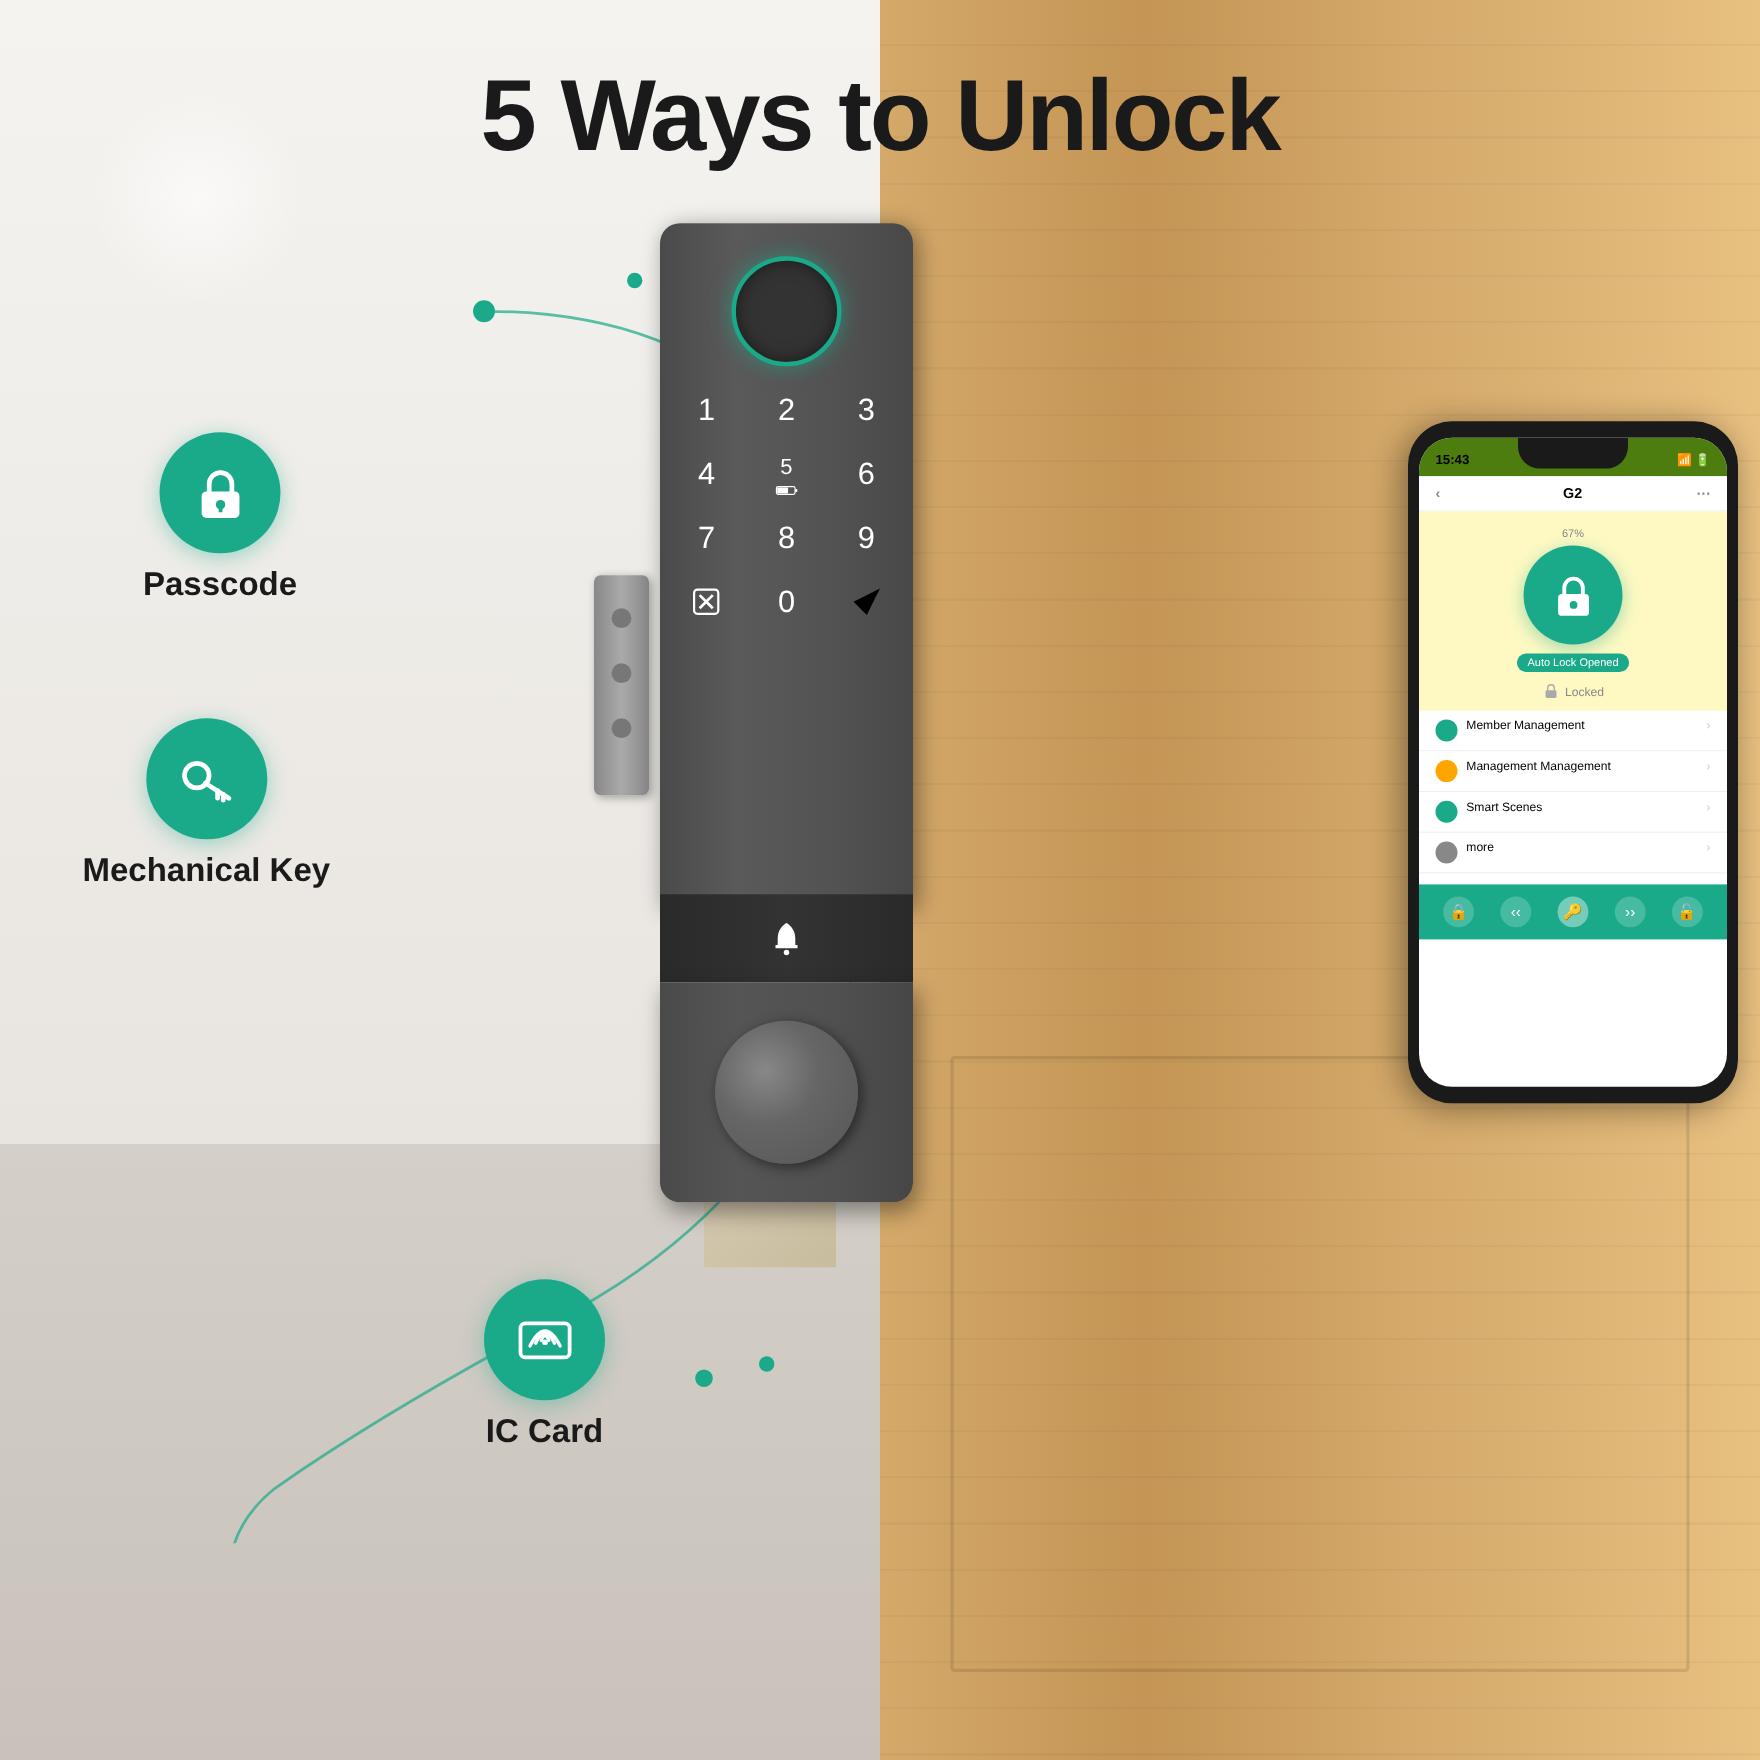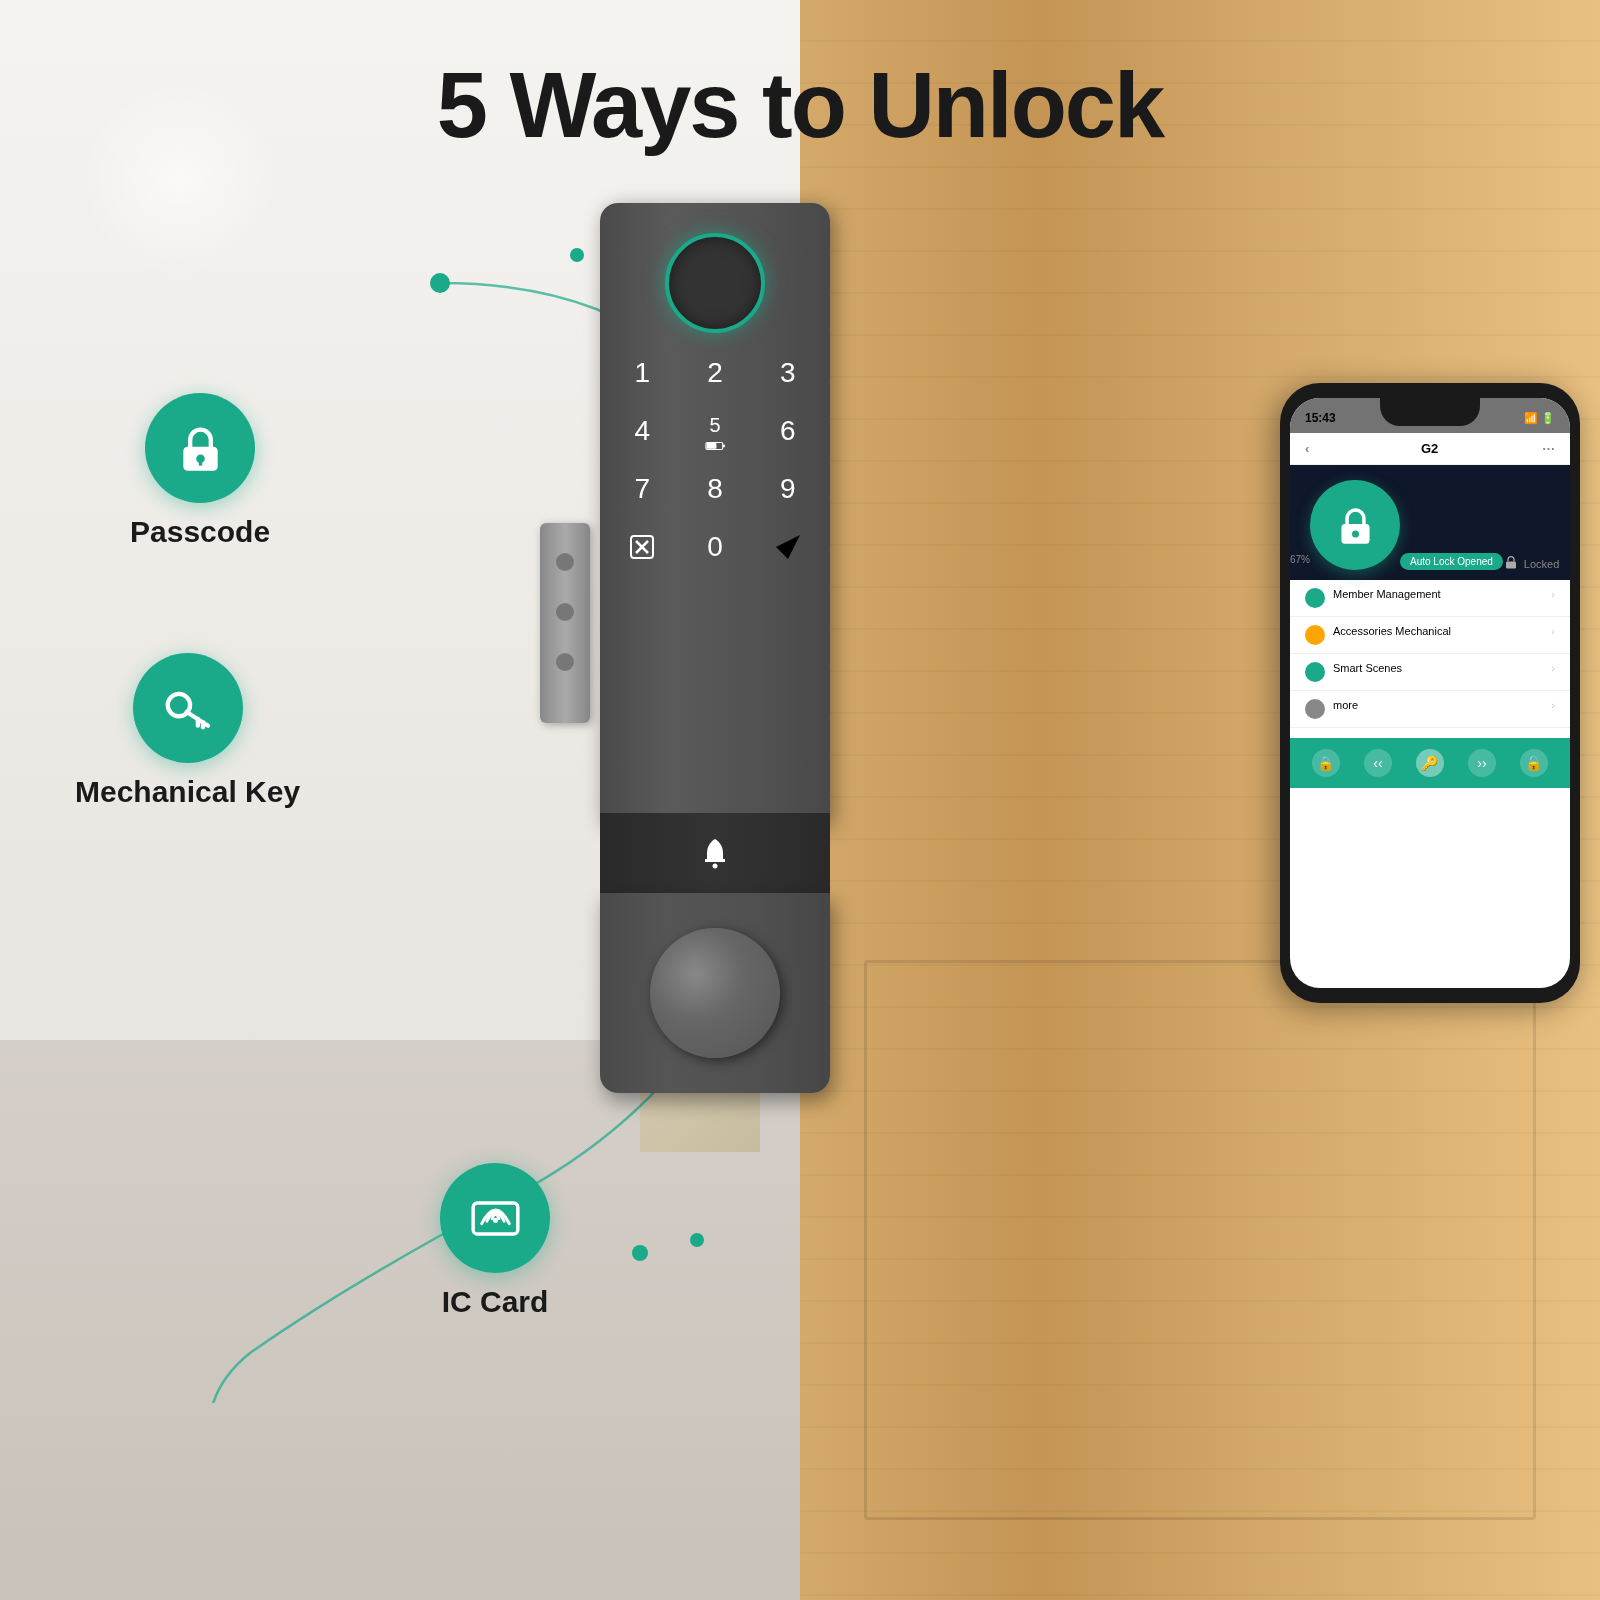--- a/index.html
+++ b/index.html
@@ -349,21 +349,21 @@
       left: 50%;
       transform: translateX(-50%);
       width: 100px;
       height: 28px;
       background: #1a1a1a;
       border-radius: 0 0 20px 20px;
       z-index: 10;
     }
 
     .phone-status-bar {
-      background: #737373;
+      background: #4d7c0f;
       height: 35px;
       display: flex;
       align-items: center;
       justify-content: space-between;
       padding: 0 15px;
       font-size: 11px;
       font-weight: 600;
       padding-top: 5px;
     }
 
@@ -371,24 +371,24 @@
       background: white;
       display: flex;
       align-items: center;
       padding: 8px 15px;
       border-bottom: 1px solid #eee;
       font-size: 13px;
       font-weight: 600;
     }
 
     .phone-lock-section {
-      background: #0f172a;
-      display: flex;
-      flex-direction: row;
-      align-items: flex-end;
+      background: #fef9c3;
+      display: flex;
+      flex-direction: column;
+      align-items: center;
       padding: 15px 0 10px;
     }
 
     .phone-battery {
       font-size: 10px;
       color: #888;
       margin-bottom: 5px;
     }
 
     .phone-lock-circle {
@@ -666,21 +666,21 @@
       </div>
 
       <div>
         <div class="phone-menu-item">
           <div class="phone-menu-dot" style="background:#1aaa8a;"></div>
           <span>Member Management</span>
           <span class="phone-menu-arrow">›</span>
         </div>
         <div class="phone-menu-item">
           <div class="phone-menu-dot" style="background:#ffa500;"></div>
-          <span>Accessories Mechanical</span>
+          <span>Management Management</span>
           <span class="phone-menu-arrow">›</span>
         </div>
         <div class="phone-menu-item">
           <div class="phone-menu-dot" style="background:#1aaa8a;"></div>
           <span>Smart Scenes</span>
           <span class="phone-menu-arrow">›</span>
         </div>
         <div class="phone-menu-item">
           <div class="phone-menu-dot" style="background:#888;"></div>
           <span>more</span>

